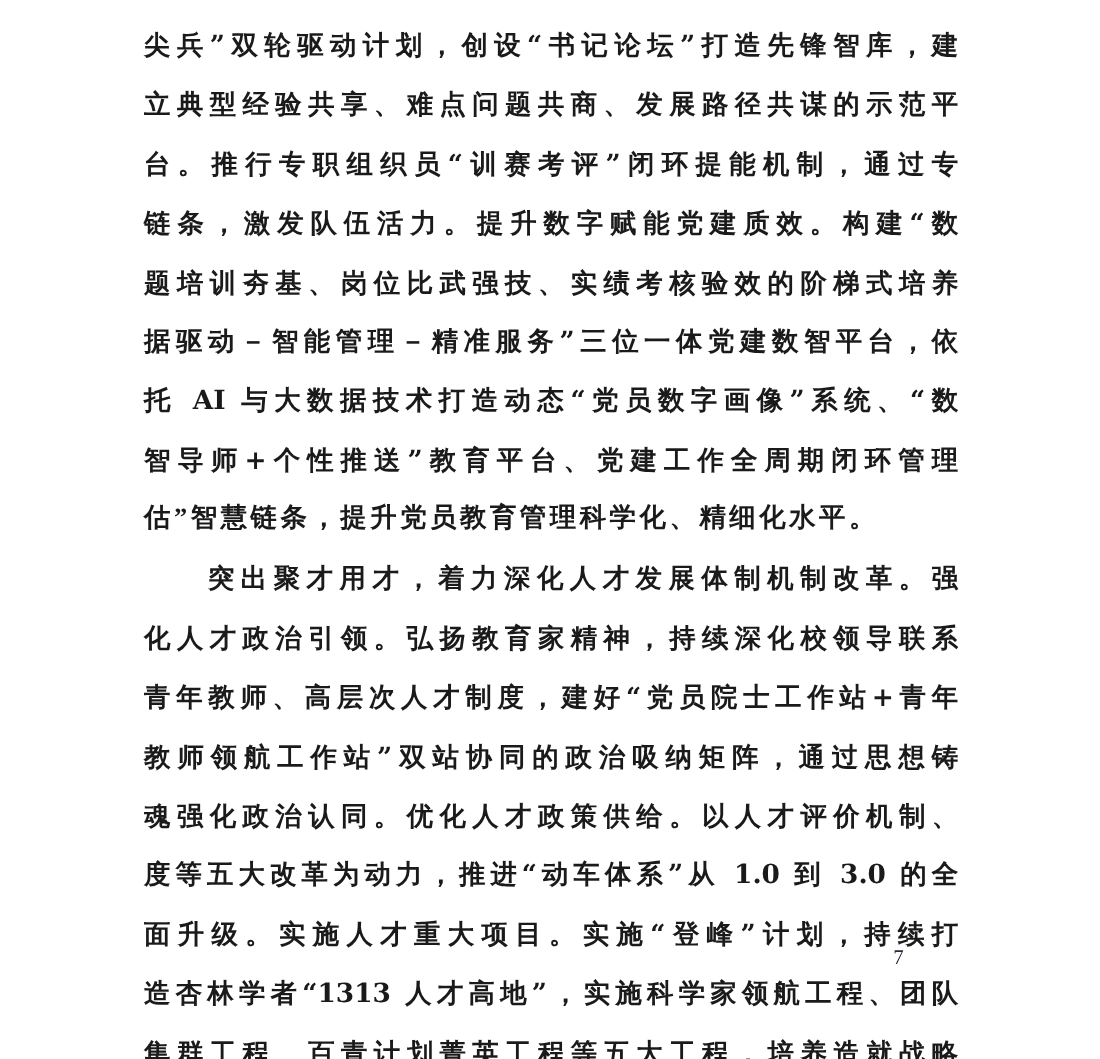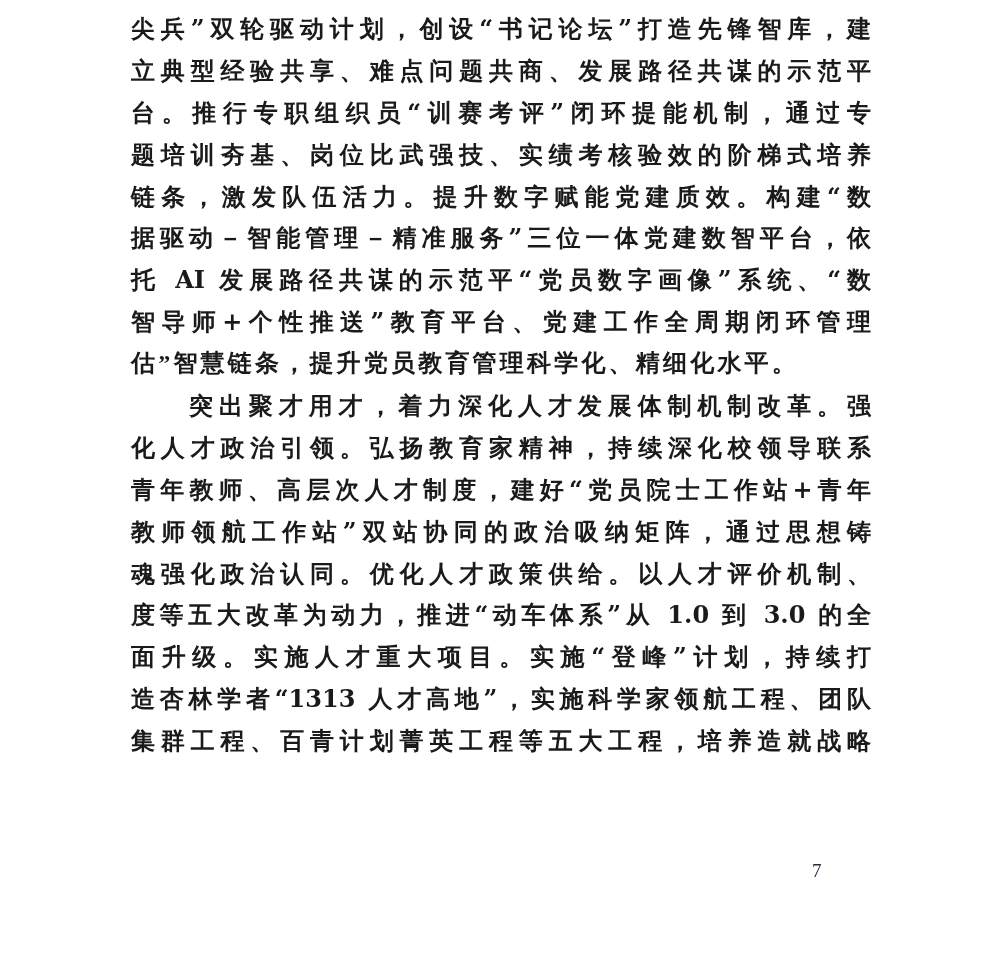--- a/index.html
+++ b/index.html
@@ -31,20 +31,21 @@
   }
   .line {
     height: 41.9px;
     line-height: 41.9px;
     font-size: 24px;
     font-weight: bold;
     white-space: nowrap;
     text-align: justify;
     text-align-last: justify;
     letter-spacing: 0;
+    margin-top: 12px;
   }
   .line.last {
     text-align-last: left;
     letter-spacing: 3.2px;
     font-family: Liberation Serif, serif;
   }
   .line.indent {
     padding-left: 58px;
   }
   .line.heading-line .lead {
@@ -62,24 +63,24 @@
 </head>
 <body>
 
 <div class="page">
   <div class="text-block">
 
     <div class="paragraph">
       <div class="line">尖兵”双轮驱动计划，创设“书记论坛”打造先锋智库，建</div>
       <div class="line">立典型经验共享、难点问题共商、发展路径共谋的示范平</div>
       <div class="line">台。推行专职组织员“训赛考评”闭环提能机制，通过专</div>
+      <div class="line">链条，激发队伍活力。提升数字赋能党建质效。构建“数</div>
       <div class="line">题培训夯基、岗位比武强技、实绩考核验效的阶梯式培养</div>
-      <div class="line">链条，激发队伍活力。提升数字赋能党建质效。构建“数</div>
       <div class="line">据驱动－智能管理－精准服务”三位一体党建数智平台，依</div>
-      <div class="line">托 AI 发展路径共谋的示范平“党员数字画像”系统、“数</div>
+      <div class="line">托 AI 与大数据技术打造动态“党员数字画像”系统、“数</div>
       <div class="line">智导师+个性推送”教育平台、党建工作全周期闭环管理</div>
       <div class="line last">估”智慧链条，提升党员教育管理科学化、精细化水平。</div>
     </div>
 
     <div class="paragraph">
       <div class="line indent heading-line"><span class="lead">突出聚才用才，着力深化人才发展体制机制改革。</span><span>强</span></div>
       <div class="line">化人才政治引领。弘扬教育家精神，持续深化校领导联系</div>
       <div class="line">青年教师、高层次人才制度，建好“党员院士工作站+青年</div>
       <div class="line">教师领航工作站”双站协同的政治吸纳矩阵，通过思想铸</div>
       <div class="line">魂强化政治认同。优化人才政策供给。以人才评价机制、</div>

